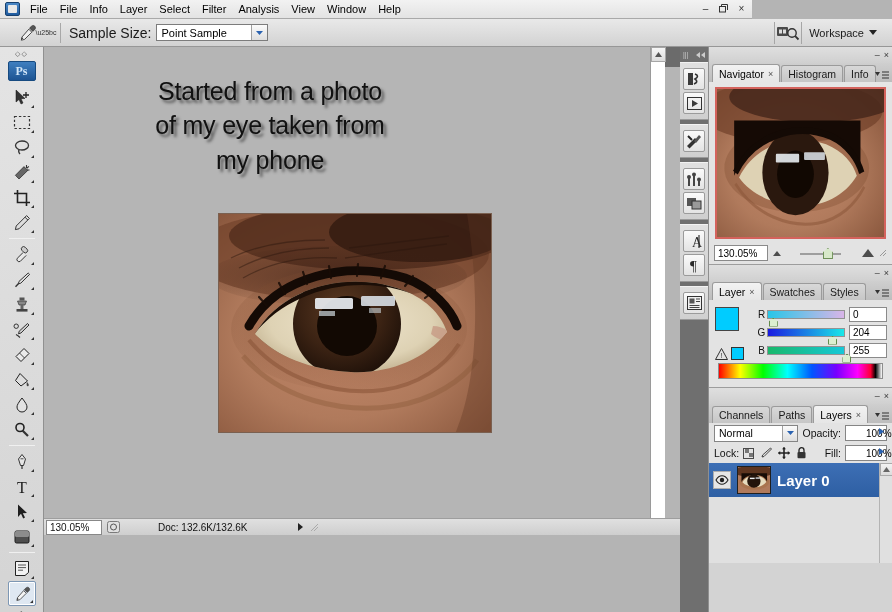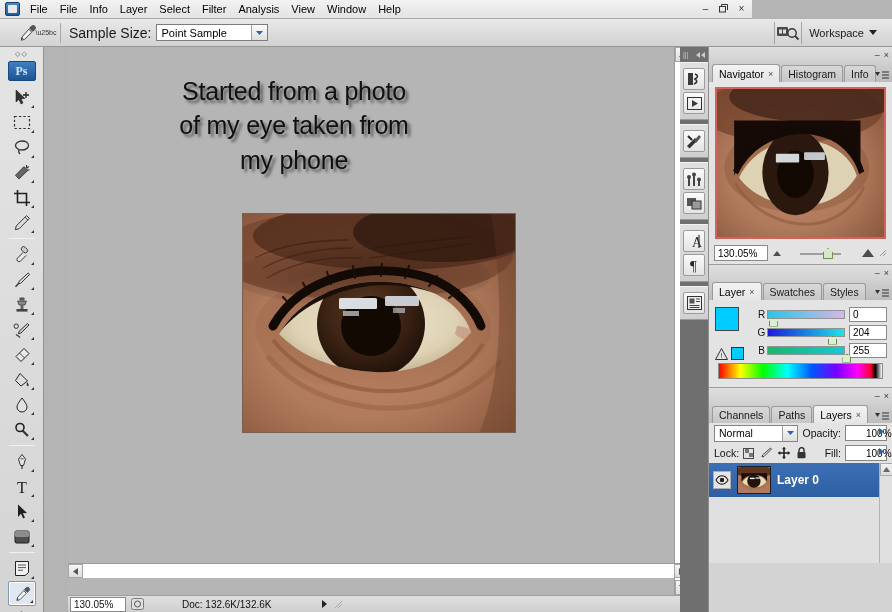--- a/index.html
+++ b/index.html
@@ -110,22 +110,22 @@
   .tool .tri {
     position: absolute; right: 2px; bottom: 2px;
     width: 0; height: 0; border-left: 3px solid transparent;
     border-bottom: 3px solid #333;
   }
   .tb-sep { width: 26px; height: 1px; background: #b0b0b0; margin: 3px auto;
             border-bottom: 1px solid #f0f0f0;}
 
   
   .canvaswrap {
-    position: absolute; top: 47px; left: 44px; width: 636px; height: 565px;
-    background: #b5b5b5; overflow: hidden; margin-left: 24px;
+    position: absolute; top: 47px; left: 44px; width: 636px; height: 488px;
+    background: #b5b5b5; overflow: hidden;
   }
   .doc-tabstrip {
     position: absolute; top: 0; left: 0; width: 636px; height: 20px;
     background: #6b6b6b;
   }
   .collapse-btn {
     position: absolute; left: 0; top: 0; width: 22px; height: 20px;
     background: #585858; color: #ddd; font-size: 8px;
     display: flex; align-items: center; justify-content: center;
   }
@@ -319,21 +319,21 @@
     background: linear-gradient(#3d6fb5,#2e5fa3); color:#fff;
   }
   .eye-toggle {
     width: 18px; height: 18px; display:flex;align-items:center;justify-content:center;
     background: #e6e6e6; border: 1px solid #adadad;
   }
   .layer-thumb {
     width: 34px; height: 28px; border: 1px solid #1f1f1f; overflow:hidden;
     background:#8b5e42; position: relative;
   }
-  .layer-name { font-size: 12px; font-weight: bold; color: #fff; }
+  .layer-name { font-size: 15px; font-weight: bold; color: #fff; }
   .layer-scroll {
     position:absolute; right:0; top:0; width:13px; height:100px;
     background:#e0e0e0; border-left:1px solid #b4b4b4;
   }
   .layer-scroll .sarrow {
     width:13px;height:13px;background:linear-gradient(#f2f2f2,#dcdcdc);
     border:1px solid #aaa;display:flex;align-items:center;justify-content:center;
     font-size:6px;color:#555;
   }
   .empty-strip { background:#d3d3d3; }

